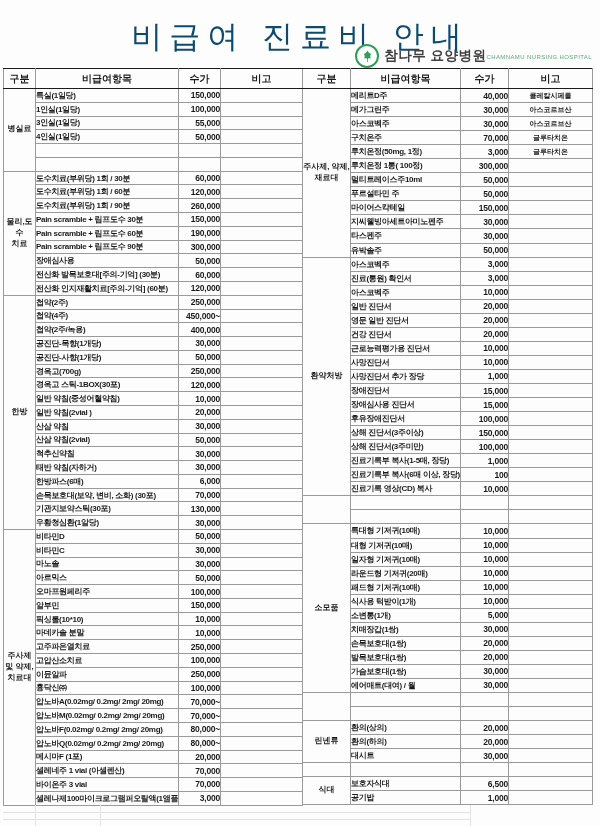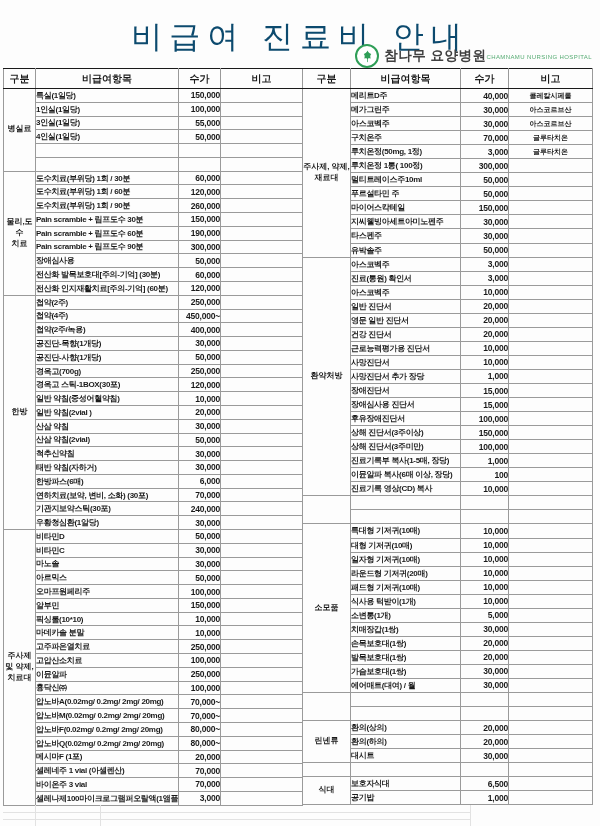--- a/index.html
+++ b/index.html
@@ -266,27 +266,27 @@
           <td class="i">태반 약침(자하거)</td>
           <td class="p">30,000</td>
           <td class="n"></td>
         </tr>
         <tr>
           <td class="i">한방파스(6매)</td>
           <td class="p">6,000</td>
           <td class="n"></td>
         </tr>
         <tr>
-          <td class="i">연하치료(보약, 변비, 소화) (30포)</td>
+          <td class="i">손목보호대(보약, 변비, 소화) (30포)</td>
           <td class="p">70,000</td>
           <td class="n"></td>
         </tr>
         <tr>
           <td class="i">기관지보약스틱(30포)</td>
-          <td class="p">240,000</td>
+          <td class="p">130,000</td>
           <td class="n"></td>
         </tr>
         <tr>
           <td class="i">우황청심환(1알당)</td>
           <td class="p">30,000</td>
           <td class="n"></td>
         </tr>
         <tr class="sec">
           <td class="g" rowspan="20">주사제
 및 약제,
@@ -541,21 +541,21 @@
           <td class="i">상해 진단서(3주미만)</td>
           <td class="p">100,000</td>
           <td class="n"></td>
         </tr>
         <tr>
           <td class="i">진료기록부 복사(1-5매, 장당)</td>
           <td class="p">1,000</td>
           <td class="n"></td>
         </tr>
         <tr>
-          <td class="i">이뮨알파 복사(6매 이상, 장당)</td>
+          <td class="i">진료기록부 복사(6매 이상, 장당)</td>
           <td class="p">100</td>
           <td class="n"></td>
         </tr>
         <tr>
           <td class="i">진료기록 영상(CD) 복사</td>
           <td class="p">10,000</td>
           <td class="n"></td>
         </tr>
         <tr class="sec">
           <td class="g" rowspan="2"></td>

